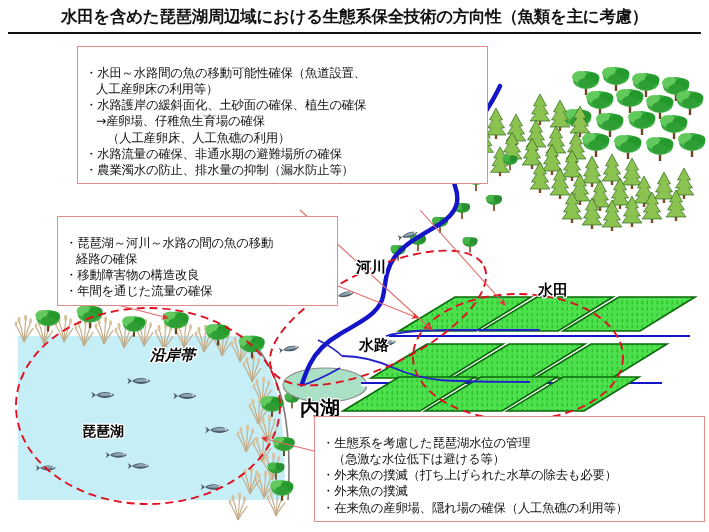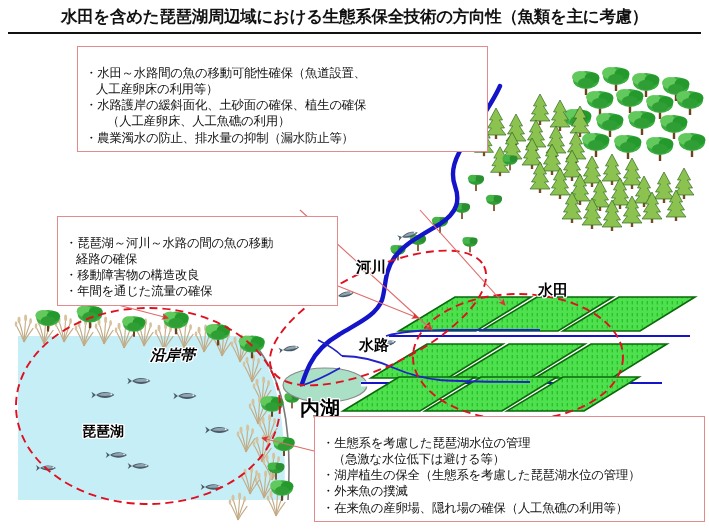--- a/index.html
+++ b/index.html
@@ -330,32 +330,34 @@
   <div class="maplabel" id="lbl-suiro">水路</div>
   <div class="maplabel" id="lbl-suiden">水田</div>
   <div class="maplabel" id="lbl-engan">沿岸帯</div>
   <div class="maplabel" id="lbl-naiko">内湖</div>
   <div class="maplabel" id="lbl-biwako">琵琶湖</div>
 
   <div class="box" id="box-top">
       <div class="ln">・水田～水路間の魚の移動可能性確保（魚道設置、</div>
       <div class="ln ind1">人工産卵床の利用等）</div>
       <div class="ln">・水路護岸の緩斜面化、土砂面の確保、植生の確保</div>
+      <div class="ln ind1">→産卵場、仔稚魚生育場の確保</div>
       <div class="ln ind2">（人工産卵床、人工魚礁の利用）</div>
+      <div class="ln">・水路流量の確保、非通水期の避難場所の確保</div>
       <div class="ln">・農業濁水の防止、排水量の抑制（漏水防止等）</div>
     </div>
 
   <div class="box" id="box-mid">
       <div class="ln">・琵琶湖～河川～水路の間の魚の移動</div>
       <div class="ln ind1">経路の確保</div>
       <div class="ln">・移動障害物の構造改良</div>
       <div class="ln">・年間を通じた流量の確保</div>
     </div>
 
   <div class="box" id="box-bot">
       <div class="ln">・生態系を考慮した琵琶湖水位の管理</div>
       <div class="ln ind1">（急激な水位低下は避ける等）</div>
-      <div class="ln">・湖岸植生の保全（生態系を考慮した琵琶湖水位の管理）</div>
+      <div class="ln">・外来魚の撲滅（打ち上げられた水草の除去も必要）</div>
       <div class="ln">・外来魚の撲滅</div>
       <div class="ln">・在来魚の産卵場、隠れ場の確保（人工魚礁の利用等）</div>
     </div>
 
 </div>
 
 </body></html>

